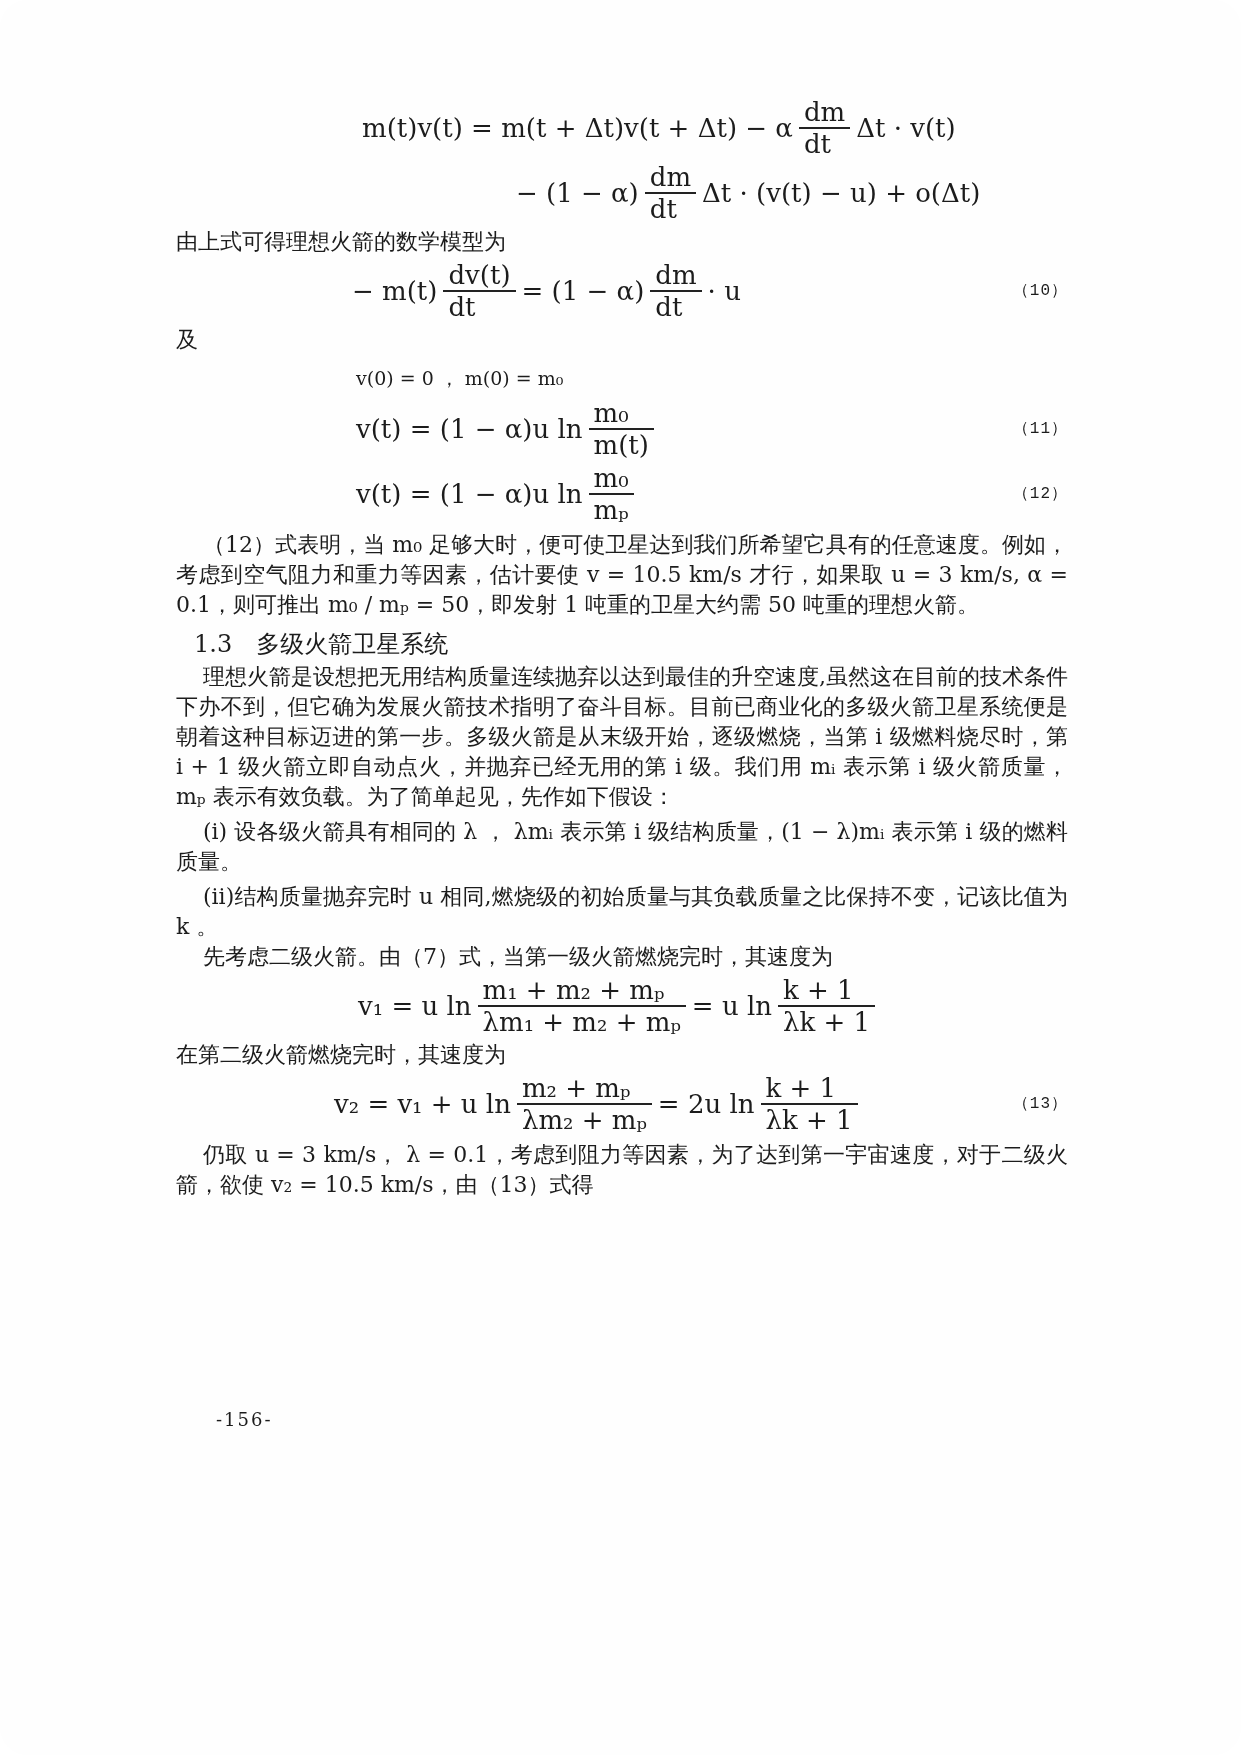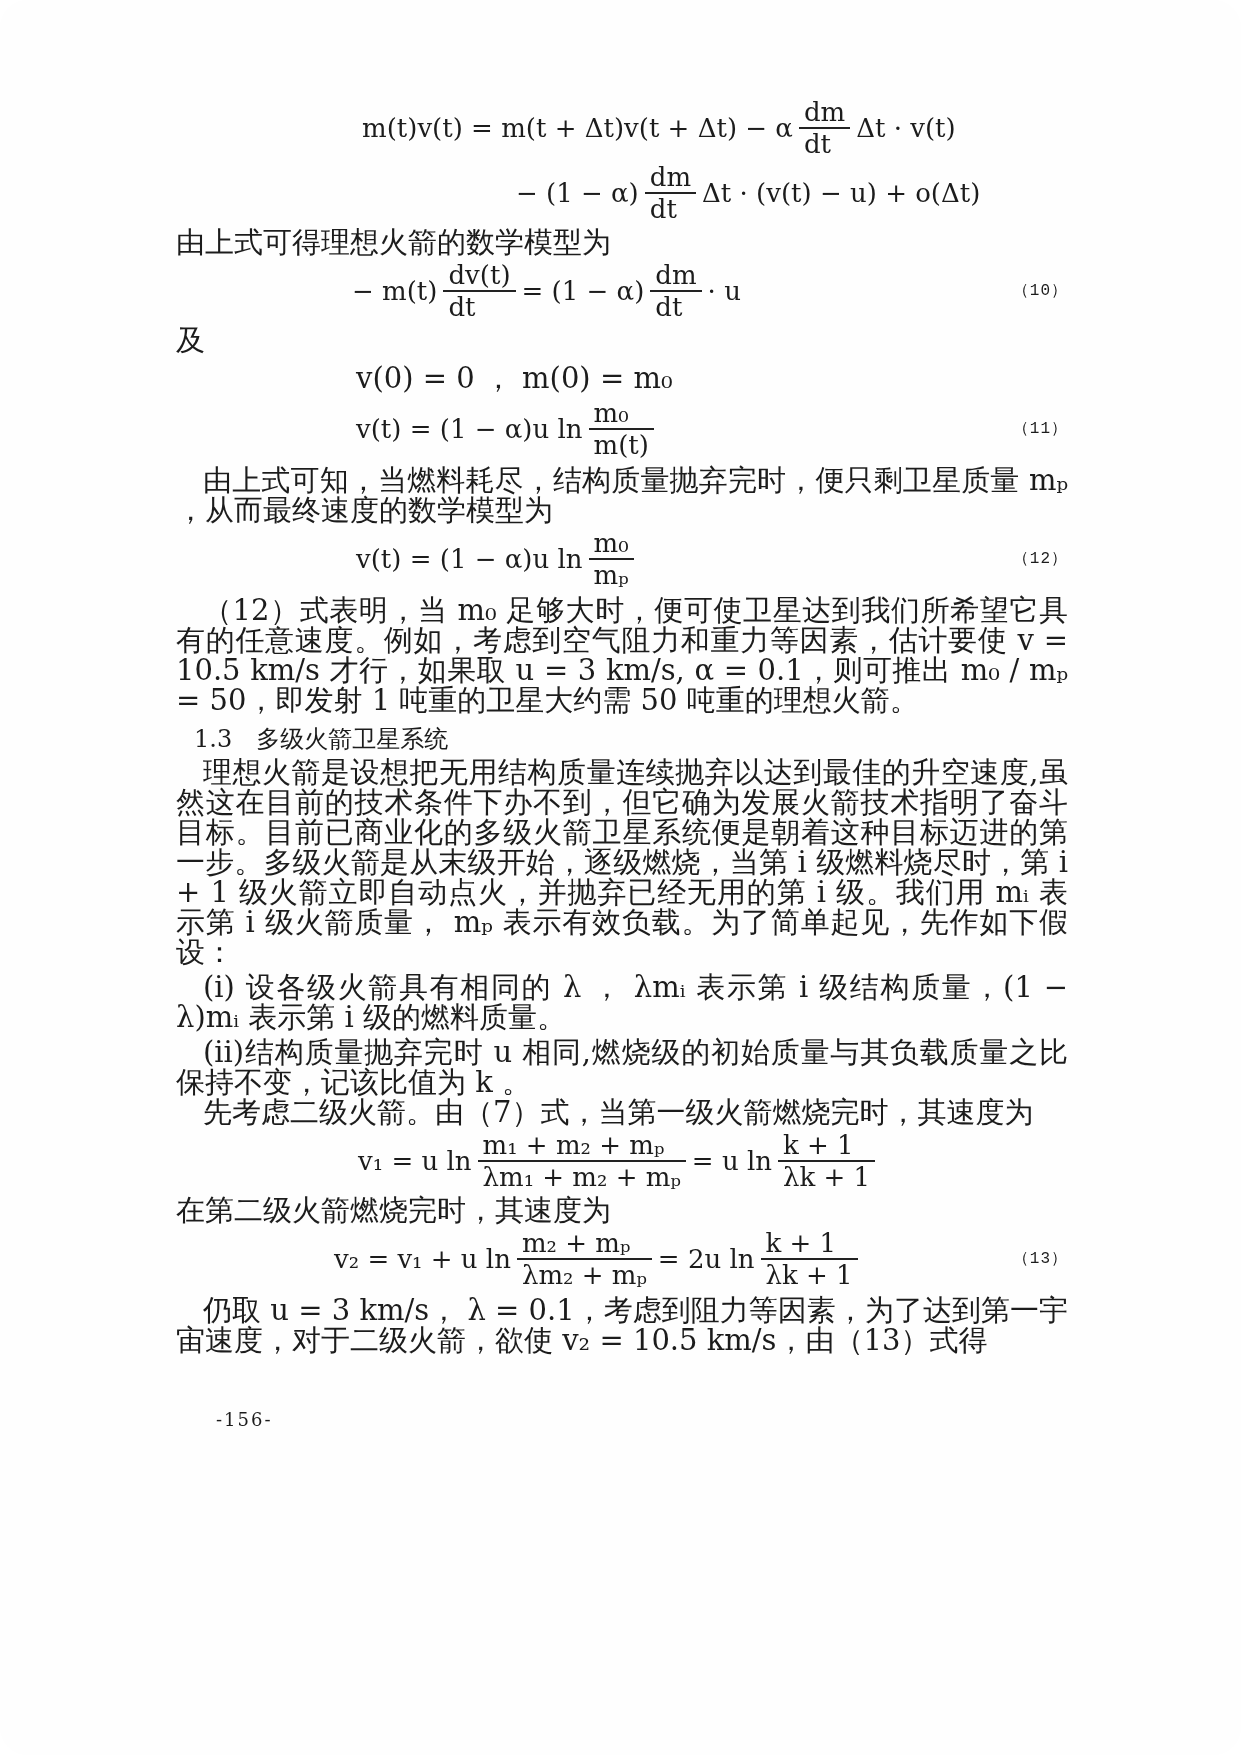--- a/index.html
+++ b/index.html
@@ -17,21 +17,21 @@
     overflow: hidden;
     border-radius: 27px;
   }
   .content {
     position: absolute;
     left: 176px;
     top: 94px;
     width: 892px;
   }
   .para {
-    font-size: 29px;
+    font-size: 22px;
     line-height: 30px;
     text-align: justify;
     margin: 0;
   }
   .para.indent { text-indent: 27px; }
   .para.mt { margin-top: 5px; }
   .heading {
     font-size: 24px;
     line-height: 30px;
     font-weight: normal;
@@ -61,21 +61,21 @@
   .frac .den { border-top: 2px solid #222222; }
   .eq-tag {
     position: absolute;
     right: 0;
     top: 50%;
     transform: translateY(-50%);
     font-size: 16px;
     letter-spacing: 1px;
     font-family: Liberation Mono, monospace;
   }
-  .eq-simple { font-size: 29px; margin: 5px 0; }
+  .eq-simple { font-size: 19px; margin: 5px 0; }
   .page-number {
     position: absolute;
     left: 216px;
     top: 1409px;
     font-size: 18px;
     letter-spacing: 2px;
   }
 </style>
 </head>
 <body>
@@ -113,21 +113,20 @@
     </div>
 
 
     <div class="eq">
       <span class="eq-body" style="margin-left:180px;">
         <span class="t">v(t) = (1 − α)u ln</span><span class="frac"><span class="num">m₀</span><span class="den">m(t)</span></span>
       </span>
       <span class="eq-tag">（11）</span>
     </div>
 
-    <p class="para indent mt">由上式可知，当燃料耗尽，结构质量抛弃完时，便只剩卫星质量 mₚ ，从而最终速度的数学模型为</p>
 
     <div class="eq">
       <span class="eq-body" style="margin-left:180px;">
         <span class="t">v(t) = (1 − α)u ln</span><span class="frac"><span class="num">m₀</span><span class="den">mₚ</span></span>
       </span>
       <span class="eq-tag">（12）</span>
     </div>
 
     <p class="para indent mt">（12）式表明，当 m₀ 足够大时，便可使卫星达到我们所希望它具有的任意速度。例如，考虑到空气阻力和重力等因素，估计要使 v = 10.5 km/s 才行，如果取 u = 3 km/s, α = 0.1，则可推出 m₀ / mₚ = 50，即发射 1 吨重的卫星大约需 50 吨重的理想火箭。</p>
 

